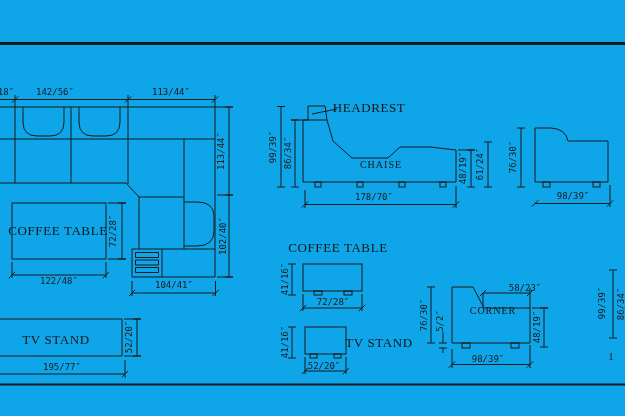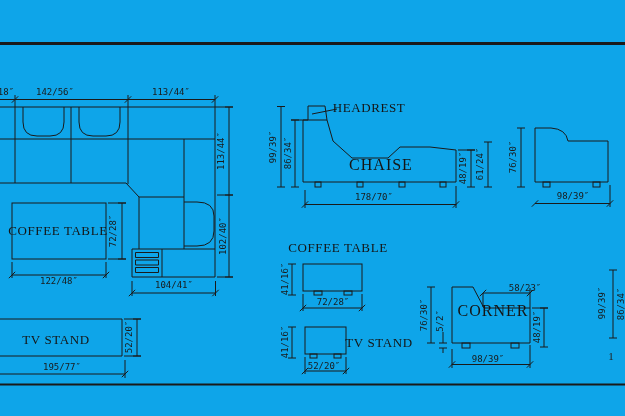--- a/index.html
+++ b/index.html
@@ -2,21 +2,21 @@
 <html><head>
 <meta charset="utf-8">
 <style>
   html,body{margin:0;padding:0;background:#e8e8e8;}
   #page{position:relative;width:625px;height:416px;background:#0ea5e9;overflow:hidden;
         font-family:"DejaVu Sans Mono", monospace;color:#1a1a1a;}
   #linework{position:absolute;left:0;top:0;}
   .t{position:absolute;font-size:9px;line-height:9px;white-space:nowrap;
      transform:translate(-50%,-50%);letter-spacing:0px;color:#1a1a1a;}
   .t.v{transform:translate(-50%,-50%) rotate(-90deg);}
-  .lbl{position:absolute;font-family:"Liberation Serif", serif;font-size:16px;line-height:12px;
+  .lbl{position:absolute;font-family:"Liberation Serif", serif;font-size:10px;line-height:12px;
        letter-spacing:1px;white-space:nowrap;transform:translate(-50%,-50%);color:#151515;}
   .lbl.sm{font-size:13px;letter-spacing:0.6px;}
   .pg{position:absolute;font-family:"Liberation Serif", serif;font-size:11px;
       transform:translate(-50%,-50%);color:#222;}
 </style>
 </head>
 <body>
 
 <div id="page">
 

